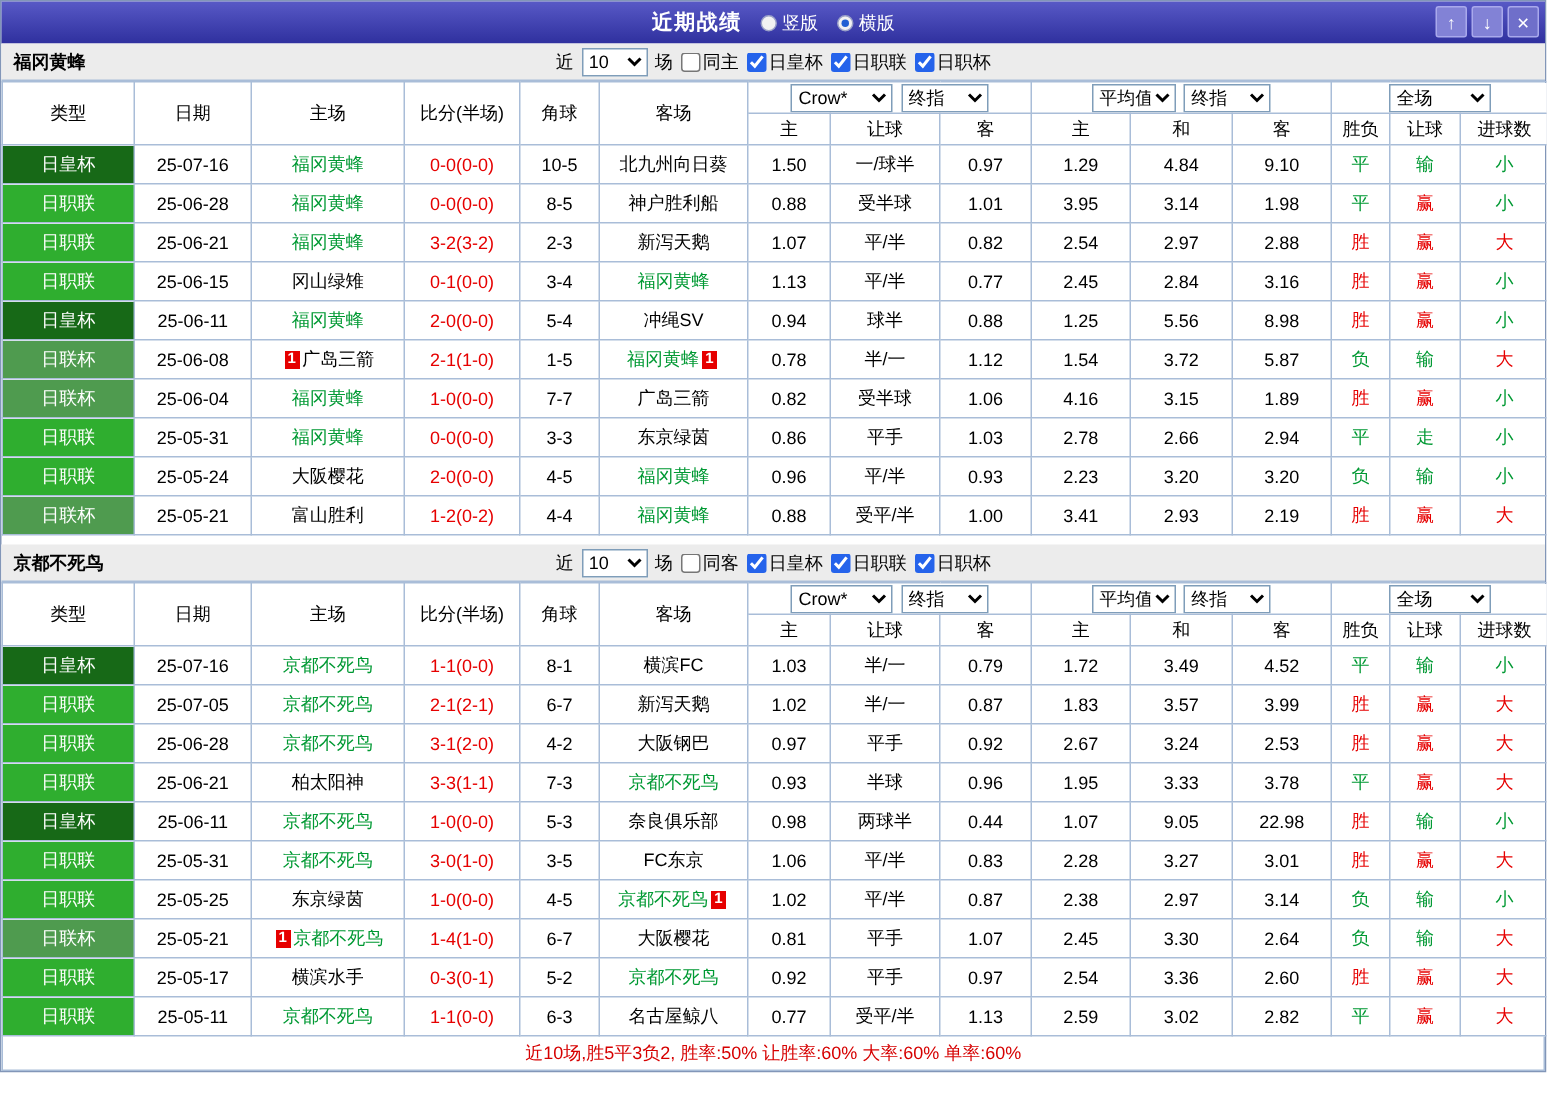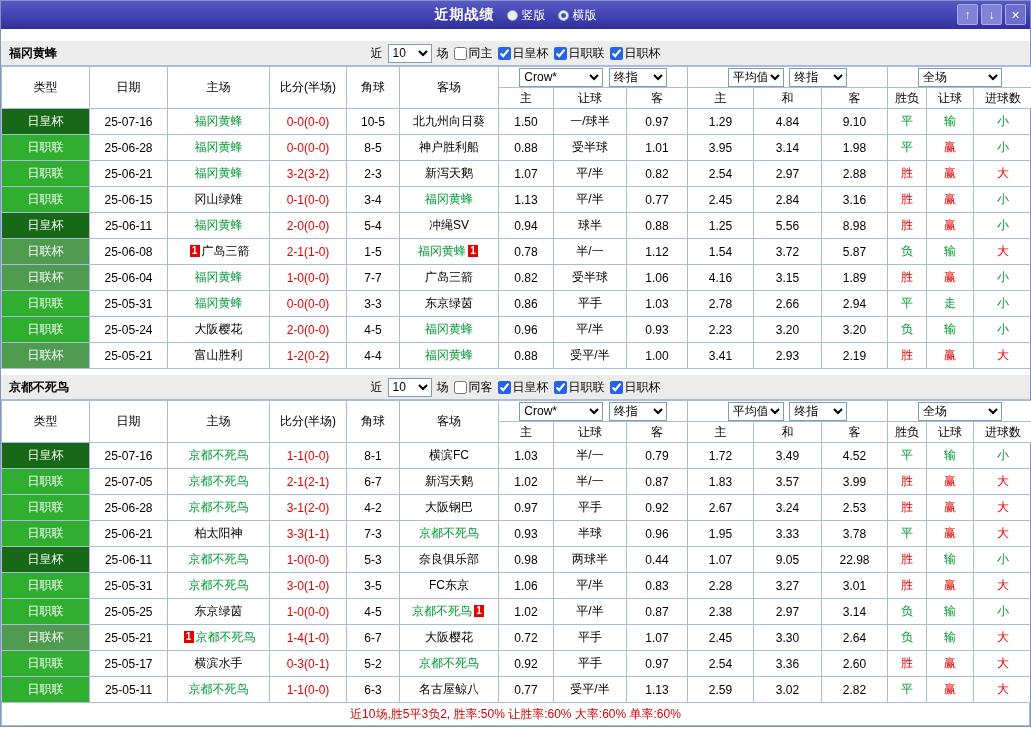--- a/index.html
+++ b/index.html
@@ -30,21 +30,21 @@
   }
   .titlebar-buttons { position:absolute; right:4px; top:3px; display:flex; gap:3px; }
   .tb-btn {
     width:21px; height:21px; background:#8282d6; border:1px solid #a9a9ec;
     color:#fff; font-size:12px; line-height:1; text-align:center; cursor:pointer;
     border-radius:2px; font-family:inherit; padding:0;
   }
   .tb-btn.close { background:#6f6fca; font-size:14px; }
 
   
-  .team-section { background:#fff;margin-top:12px; }
+  .team-section { background:#fff; }
   .team-section + .team-section { margin-top:6px; }
   .filter-row {
     height:25px; background:#ececec; border-bottom:1px solid var(--border,#a9bdd8);
     display:flex; align-items:center; position:relative;
   }
   .team-name { position:absolute; left:8px; font-weight:bold; }
   .filter-controls { flex:1; display:flex; justify-content:center; align-items:center; gap:5px; }
   .count-select { width:44px; height:19px; font-size:12px; border:1px solid #7f9db9; background:#fff; }
   .chk { display:inline-flex; align-items:center; gap:2px; cursor:pointer; }
   .chk input { width:13px; height:13px; margin:0; accent-color:#2563eb; }
@@ -52,21 +52,21 @@
 
   
   table.results-table { width:100%; border-collapse:collapse; table-layout:fixed; }
   .results-table th, .results-table td {
     border:1px solid var(--border,#a9bdd8); text-align:center; white-space:nowrap;
     overflow:hidden; font-weight:normal; padding:0 2px;
   }
   .results-table thead th { height:21px; background:#fff; }
   .results-table tbody td { height:26px; }
   .grp .sel { height:19px; font-size:12px; border:1px solid #7f9db9; background:#fff; margin:0 1px; }
-  .w68 { width:84px; } .w56 { width:58px; } .w72 { width:56px; }
+  .w68 { width:68px; } .w56 { width:58px; } .w72 { width:56px; }
 
   td.league { color:#fff; }
   .lg-emperor { background:var(--league-emperor,#176917); }
   .lg-j1      { background:var(--league-j1,#2fae2f); }
   .lg-lcup    { background:var(--league-lcup,#4f9b4f); }
 
   td.team .tname { cursor:pointer; }
   td.team.self { color:var(--self-team,#009933); }
   td.score { color:var(--score,#e60000); }
   td.res.win  { color:var(--win,#e60000); }
@@ -582,21 +582,21 @@
               <td class="res lose">输</td>
               <td class="res lose">小</td>
             </tr>
             <tr>
               <td class="league lg-lcup">日联杯</td>
               <td class="date">25-05-21</td>
               <td class="team self"><span class="badge">1</span><span class="tname">京都不死鸟</span></td>
               <td class="score">1-4(1-0)</td>
               <td class="corner">6-7</td>
               <td class="team"><span class="tname">大阪樱花</span></td>
-              <td class="num">0.72</td>
+              <td class="num">0.81</td>
               <td class="num">平手</td>
               <td class="num">1.07</td>
               <td class="num">2.45</td>
               <td class="num">3.30</td>
               <td class="num">2.64</td>
               <td class="res lose">负</td>
               <td class="res lose">输</td>
               <td class="res win">大</td>
             </tr>
             <tr>

